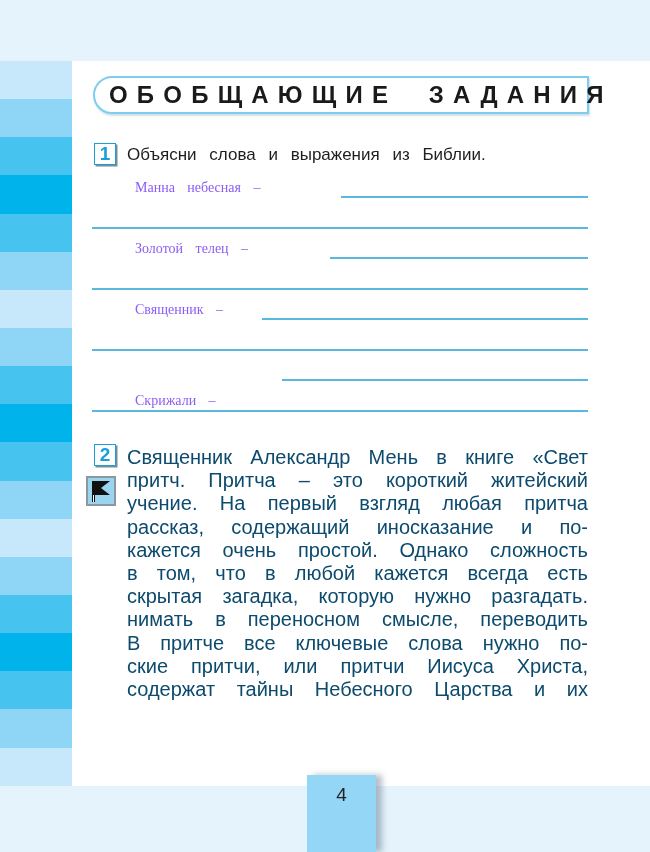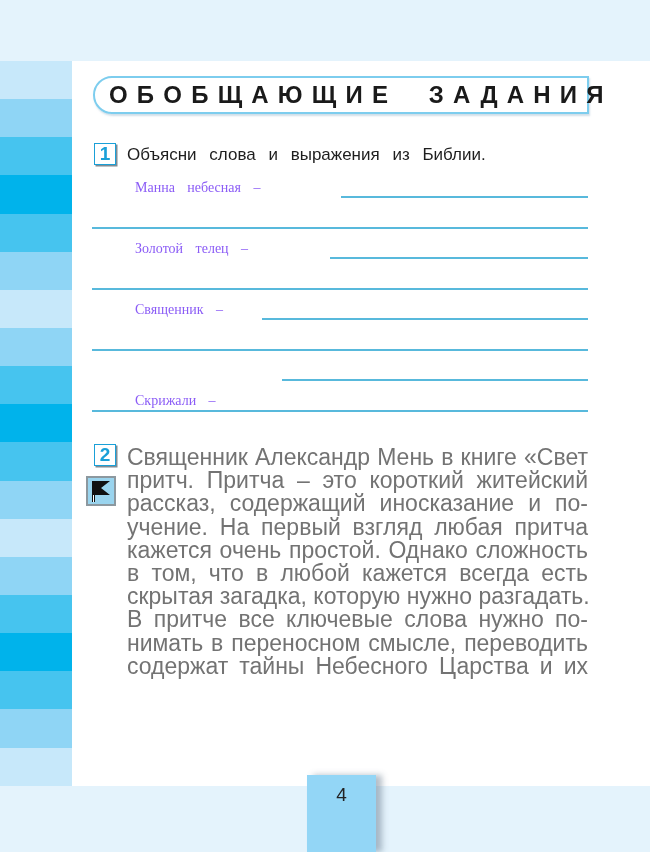--- a/index.html
+++ b/index.html
@@ -43,21 +43,21 @@
     position: absolute; left: 127px; top: 143px; font-size: 17px; word-spacing: 8px;
     line-height: 24px;
   }
   .term {
     position: absolute; left: 135px; font-family: "Liberation Serif", serif;
     font-size: 14px; word-spacing: 9px; line-height: 22px; color: #8b5cf6;
   }
   .line { position: absolute; height: 1.5px; background: #58b9dc; }
   .para {
     position: absolute; left: 127px; top: 446px; width: 461px;
-    font-size: 23px; line-height: 23.2px; color: #737373;
+    font-size: 20px; line-height: 23.2px; color: #0c4a6e;
   }
   .para .ln { display: block; text-align: justify; text-align-last: justify; white-space: nowrap; height: 23.2px; }
   .para .ln.last { text-align-last: left; }
   .page-tab {
     position: absolute; left: 307px; top: 775px; width: 69px; height: 77px;
     background: #93d6f6;
     box-shadow: 6px 0 6px rgba(90,110,130,0.45);
   }
   .page-num {
     position: absolute; left: 0; top: 9px; width: 69px; text-align: center;
@@ -118,25 +118,26 @@
   <svg viewBox="0 0 26 26">
     <rect x="0" y="0" width="26" height="26" fill="#9ad4ee"></rect>
     <polygon points="4,3 22,3 13,10 22,17 7,17 7,24 4,24" fill="#111"></polygon>
     <line x1="5.5" y1="17" x2="5.5" y2="24" stroke="#fff" stroke-width="1"></line>
   </svg>
 </div>
 
 <div class="para">
   <span class="ln">Священник Александр Мень в книге «Свет</span>
   <span class="ln">притч. Притча – это короткий житейский</span>
+  <span class="ln">учение. На первый взгляд любая притча</span>
   <span class="ln">рассказ, содержащий иносказание и по-</span>
-  <span class="ln">учение. На первый взгляд любая притча</span>
   <span class="ln">кажется очень простой. Однако сложность</span>
   <span class="ln">в том, что в любой кажется всегда есть</span>
   <span class="ln">скрытая загадка, которую нужно разгадать.</span>
+  <span class="ln">нимать в переносном смысле, переводить</span>
   <span class="ln">В притче все ключевые слова нужно по-</span>
-  <span class="ln">нимать в переносном смысле, переводить</span>
+  <span class="ln">ские притчи, или притчи Иисуса Христа,</span>
   <span class="ln">содержат тайны Небесного Царства и их</span>
 </div>
 
 <div class="page-tab">
   <div class="page-num">4</div>
 </div>
 
 </body></html>

